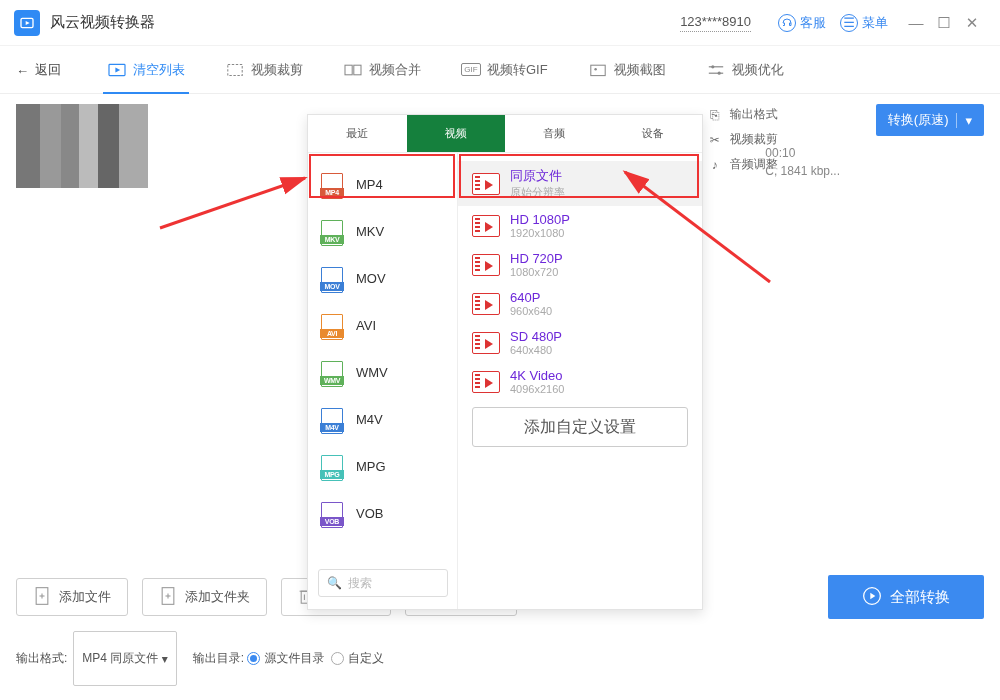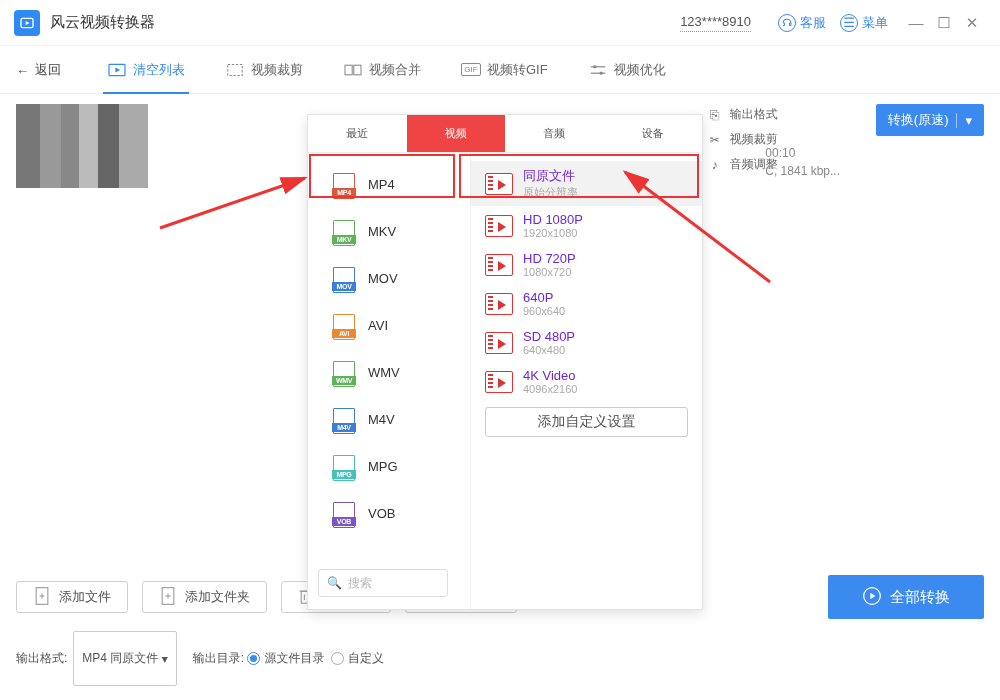--- a/index.html
+++ b/index.html
@@ -32,44 +32,44 @@
 .rlink{display:flex;align-items:center;color:#666;font-size:12px;margin-bottom:8px;}
 .rlink .ic{width:18px;display:flex;align-items:center;justify-content:center;margin-right:6px;}
 .convert{background:#3b8af0;color:#fff;padding:8px 12px;font-size:13px;border-radius:2px;display:flex;align-items:center;margin-left:10px;height:32px;}
 .convert .dd{margin-left:8px;border-left:1px solid rgba(255,255,255,0.5);padding-left:8px;}
 .rowextra{font-size:12px;color:#888;position:absolute;right:160px;top:146px;}
 .rowextra div{margin-bottom:4px;}
 
 .popup{position:absolute;left:307px;top:114px;width:396px;background:#fff;border:1px solid #e3e3e3;box-shadow:0 4px 12px rgba(0,0,0,0.12);z-index:20;}
 .ptabs{display:flex;height:38px;border-bottom:1px solid #eee;}
 .ptab{flex:1;display:flex;align-items:center;justify-content:center;font-size:11px;color:#555;}
-.ptab.active{background:#ef4444;color:#fff;}
+.ptab.active{background:#15803d;color:#fff;}
 .pbody{display:flex;height:456px;}
 .pcol{overflow-y:auto;}
-.pcol.left{width:163px;border-right:1px solid #eee;padding:8px 12px;}
+.pcol.left{width:150px;border-right:1px solid #eee;padding:8px 0;}
 .pcol.right{flex:1;padding:8px 0;}
 .fmtitem{height:47px;display:flex;align-items:center;padding:0 12px;}
 .fmtitem .fic{width:24px;height:28px;margin-right:12px;display:flex;align-items:flex-end;justify-content:center;position:relative;}
 .fmtitem .fic .page{width:22px;height:26px;border:1.5px solid;border-radius:1px;position:relative;}
 .fmtitem .fic .band{position:absolute;bottom:2px;left:0;right:0;height:9px;display:flex;align-items:center;justify-content:center;font-size:7px;color:#fff;font-weight:bold;letter-spacing:-0.3px;}
 .resitem{padding:6px 14px;display:flex;align-items:center;}
 .resitem .ric{width:28px;height:22px;margin-right:10px;border:1.5px solid #d33;border-radius:2px;position:relative;background:#fff;}
 .resitem .ric::before{content:"";position:absolute;left:2px;top:2px;bottom:2px;width:5px;background:repeating-linear-gradient(#d33 0 2px,transparent 2px 4px);}
 .resitem .ric::after{content:"";position:absolute;left:12px;top:6px;border-left:8px solid #d33;border-top:5px solid transparent;border-bottom:5px solid transparent;}
 .resitem .rt .t1{font-size:13px;color:#6d28d9;}
 .resitem .rt .t2{font-size:11px;color:#aaa;}
 .hlbox{border:2px solid #e33;}
 .hl1{position:absolute;left:309px;top:154px;width:146px;height:44px;z-index:25;pointer-events:none;}
 .hl2{position:absolute;left:459px;top:154px;width:240px;height:44px;z-index:25;pointer-events:none;}
-.addcustom{margin:6px 14px 10px;border:1px solid #ccc;height:30px;border-radius:3px;display:flex;align-items:center;justify-content:center;font-size:14px;color:#555;}
+.addcustom{margin:6px 14px 10px;border:1px solid #ccc;height:40px;border-radius:3px;display:flex;align-items:center;justify-content:center;font-size:16px;color:#555;}
 .psearch{margin:4px 10px 10px;height:28px;border:1px solid #ddd;border-radius:3px;display:flex;align-items:center;padding:0 8px;color:#bbb;font-size:12px;}
 .psearch .ic{margin-right:6px;}
 .footer{position:absolute;left:0;right:0;bottom:0;padding:10px 16px 14px;background:#fff;}
 .btnrow{display:flex;align-items:center;margin-bottom:12px;}
-.obtn{height:32px;border:1px solid #cfcfcf;border-radius:3px;display:flex;align-items:center;padding:0 16px;color:#555;margin-right:14px;font-size:13px;}
+.obtn{height:38px;border:1px solid #cfcfcf;border-radius:3px;display:flex;align-items:center;padding:0 16px;color:#555;margin-right:14px;font-size:13px;}
 .obtn .ic{margin-right:8px;color:#888;}
 .convertall{margin-left:auto;background:#3b8af0;color:#fff;height:44px;padding:0 34px;display:flex;align-items:center;font-size:15px;border-radius:2px;}
 .convertall .ic{margin-right:8px;}
 .outrow{display:flex;align-items:center;font-size:12px;color:#555;}
 .outrow .sel{border:1px solid #ccc;padding:18px 8px;margin:0 6px;border-radius:2px;display:flex;align-items:center;}
 .outrow .rad{width:13px;height:13px;border-radius:50%;border:1.5px solid #3b8af0;margin-right:4px;display:inline-flex;align-items:center;justify-content:center;}
 .outrow .rad.on::after{content:"";width:7px;height:7px;border-radius:50%;background:#3b8af0;}
 .outrow .rad.off{border-color:#aaa;}
 
 .arrow{position:absolute;z-index:30;pointer-events:none;}
@@ -133,20 +133,29 @@
           <rect x="13" y="4" width="9" height="12" fill="none" stroke="#888" stroke-width="1.3"></rect>
         </svg>
       </span>
       <span>视频合并</span>
     </div>
   <div class="tab">
       <span class="ic">
         <span style="border:1px solid #888;font-size:8px;padding:1px 2px;border-radius:2px;color:#888;">GIF</span>
       </span>
       <span>视频转GIF</span>
+    </div>
+  <div class="tab">
+      <span class="ic">
+        <svg width="20" height="16" viewBox="0 0 24 20">
+          <rect x="3" y="4" width="18" height="13" fill="none" stroke="#888" stroke-width="1.3"></rect>
+          <circle cx="9" cy="9" r="1.5" fill="#888"></circle>
+        </svg>
+      </span>
+      <span>视频截图</span>
     </div>
   <div class="tab">
       <span class="ic">
         <svg width="20" height="16" viewBox="0 0 24 20">
           <line x1="3" y1="6" x2="21" y2="6" stroke="#888" stroke-width="1.5"></line>
           <line x1="3" y1="14" x2="21" y2="14" stroke="#888" stroke-width="1.5"></line>
           <circle cx="8" cy="6" r="2" fill="#888"></circle>
           <circle cx="16" cy="14" r="2" fill="#888"></circle>
         </svg>
       </span>

